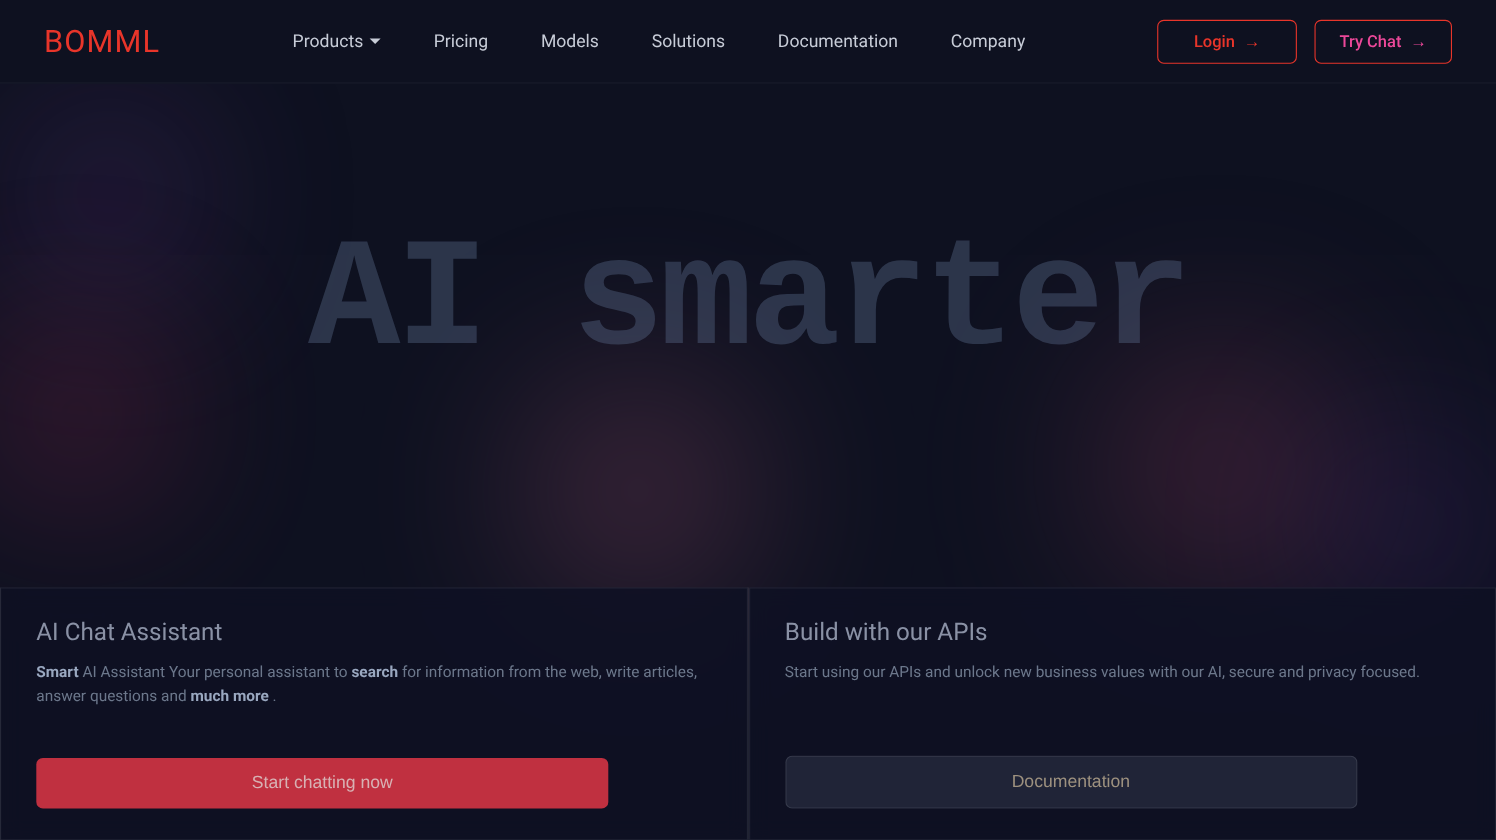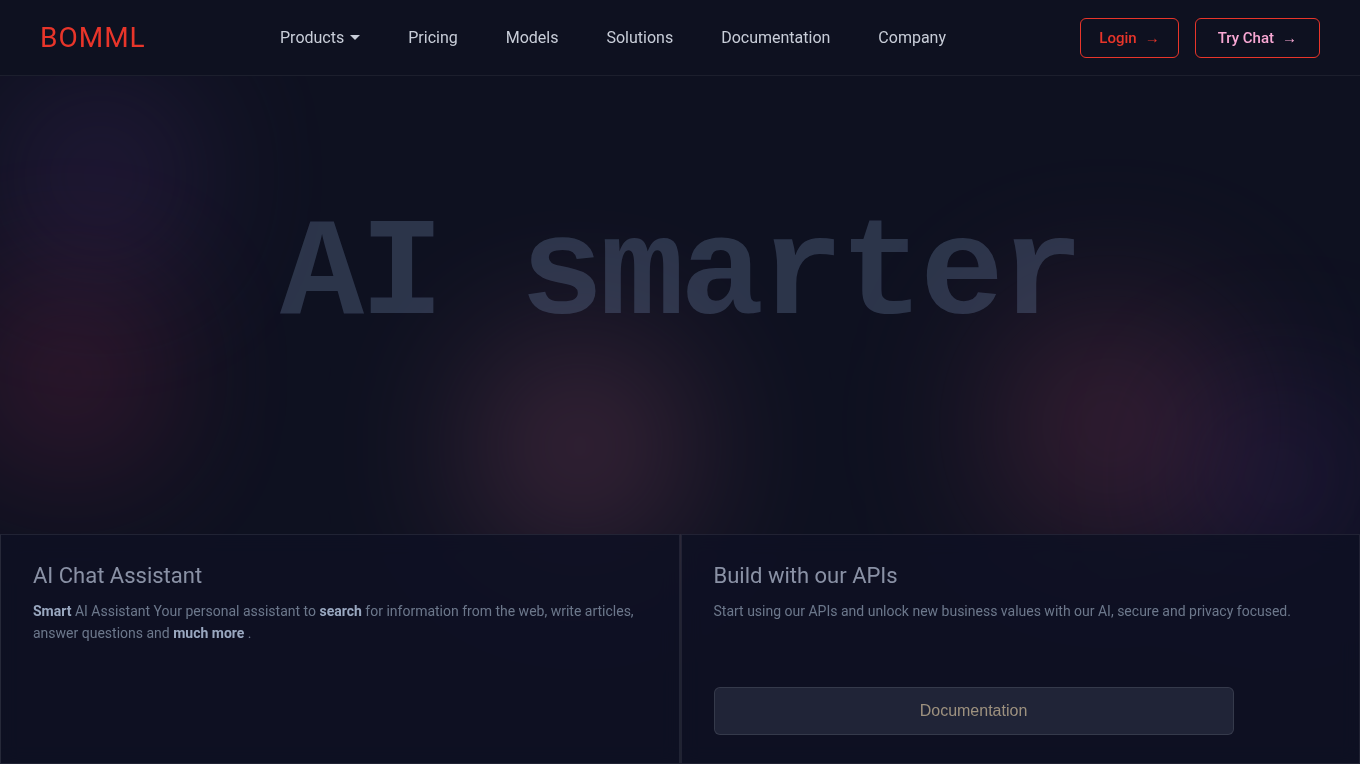--- a/index.html
+++ b/index.html
@@ -71,39 +71,39 @@
     .nav-actions {
       display: flex;
       align-items: center;
       gap: 16px;
     }
 
     .btn-login {
       display: flex;
       align-items: center;
       gap: 8px;
-      padding: 10px 18px;
+      padding: 10px 32px;
       border: 1.5px solid #e8352a;
       border-radius: 6px;
       color: #e8352a;
       background: transparent;
       font-size: 15px;
       font-weight: 500;
       cursor: pointer;
       text-decoration: none;
     }
 
     .btn-try-chat {
       display: flex;
       align-items: center;
       gap: 8px;
       padding: 10px 22px;
       border: 1.5px solid #e8352a;
       border-radius: 6px;
-      color: #f9a8d4;
+      color: #ec4899;
       background: transparent;
       font-size: 15px;
       font-weight: 500;
       cursor: pointer;
       text-decoration: none;
     }
 
     .arrow-icon {
       font-style: normal;
     }
@@ -338,20 +338,21 @@
     <div class="card">
       <h2 class="card-title">AI Chat Assistant</h2>
       <p class="card-desc">
         <span class="highlight">Smart</span>
         <span> AI Assistant Your personal assistant to </span>
         <span class="highlight">search</span>
         <span> for information from the web, write articles, answer questions and </span>
         <span class="highlight">much more</span>
         <span>.</span>
       </p>
+      <button class="btn-start-chatting">Start chatting now</button>
     </div>
 
     <div class="card-divider"></div>
 
     <div class="card">
       <h2 class="card-title">Build with our APIs</h2>
       <p class="card-desc">Start using our APIs and unlock new business values with our AI, secure and privacy focused.</p>
       <button class="btn-documentation">Documentation</button>
     </div>
 

